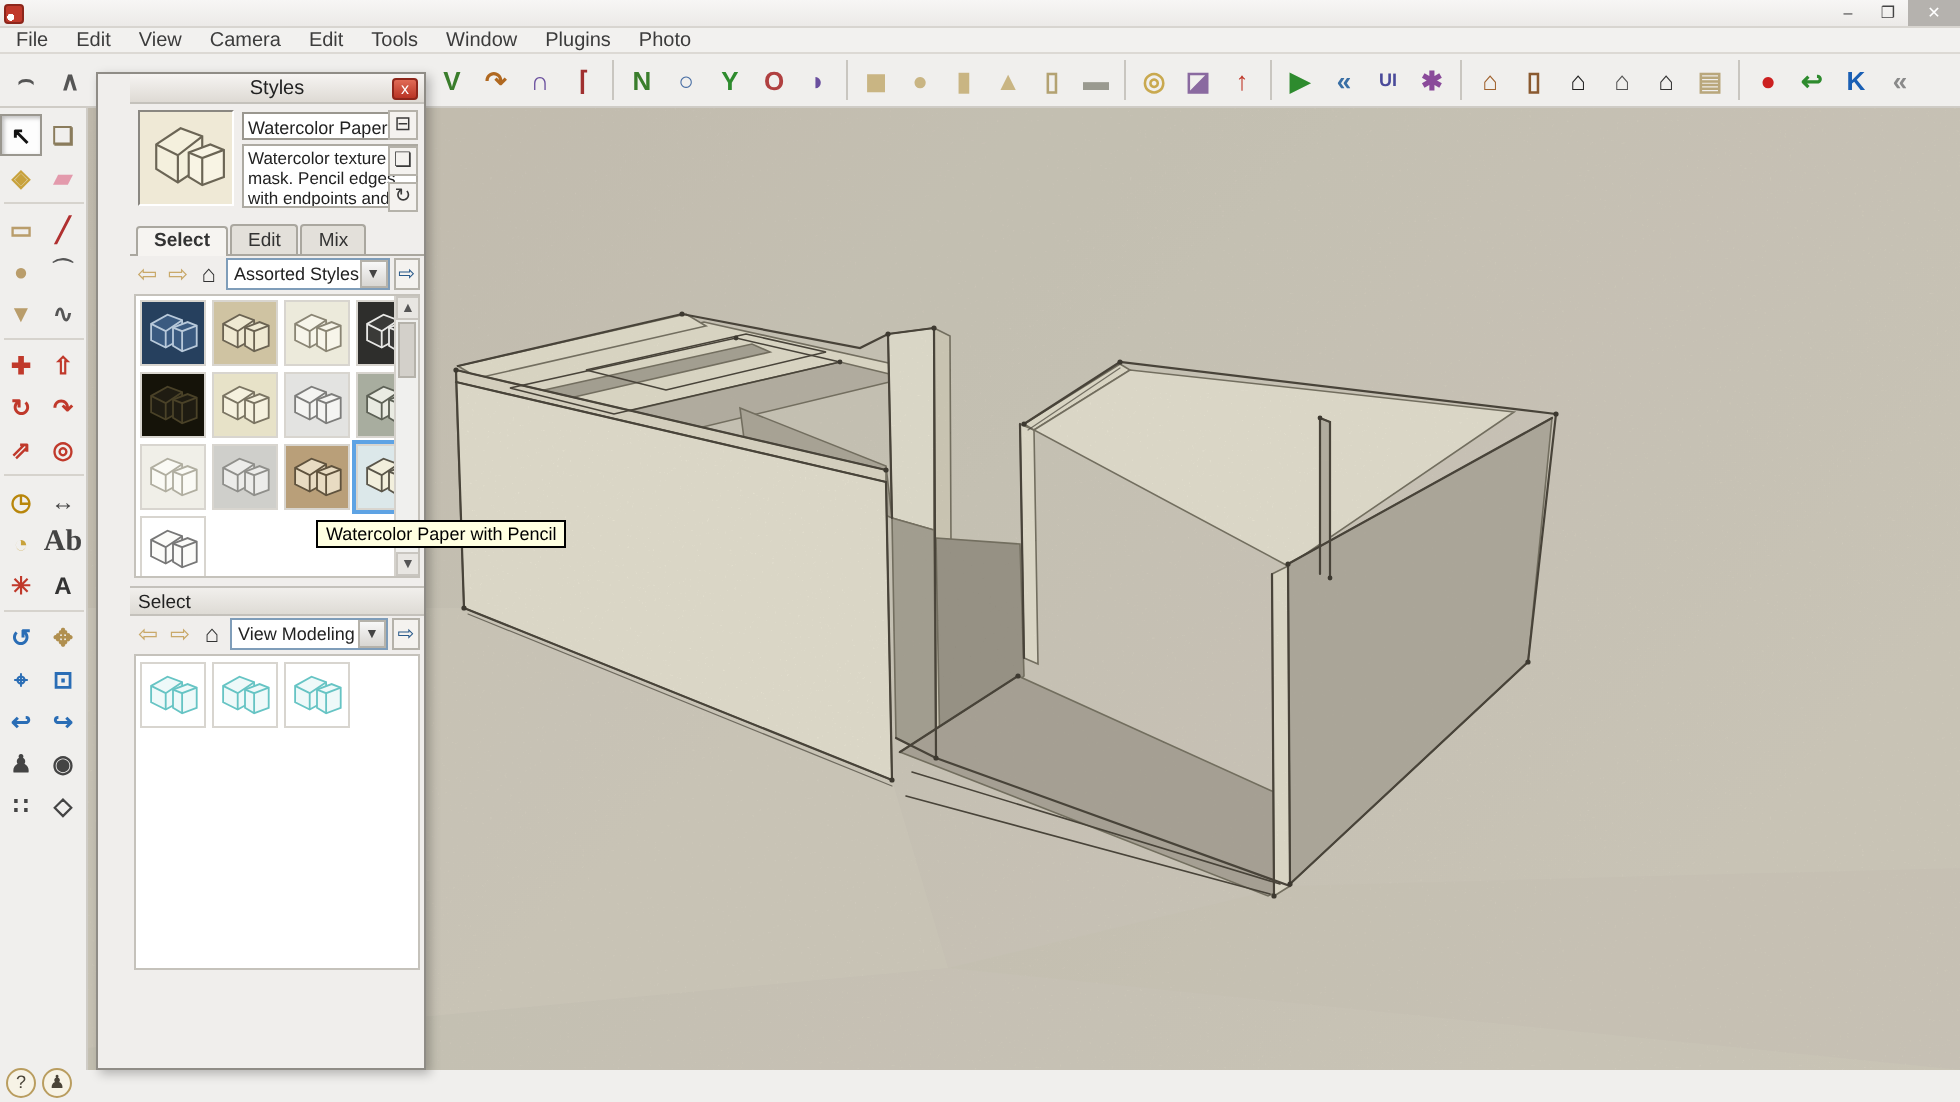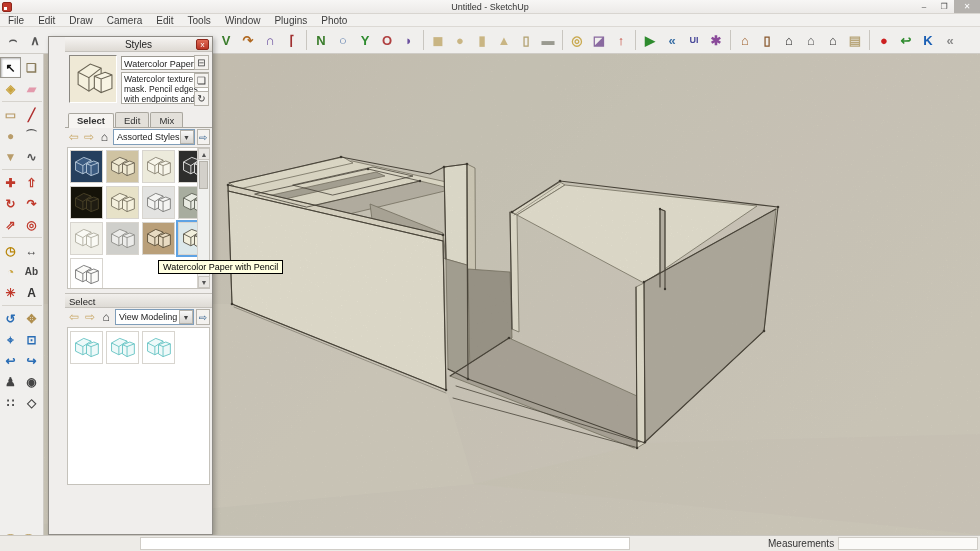--- a/index.html
+++ b/index.html
@@ -114,32 +114,31 @@
   .sb-value { position:absolute; left:838px; top:1px; width:140px; height:13px; background:#fbfaf8;
     border:1px solid #cfccc6; }
 </style>
 </head>
 <body>
 
 <div id="app">
 
   <div class="titlebar">
     <div class="tb-logo"></div>
-    <div class="tb-title">Untitled - SketchUp</div>
     <div class="tb-controls">
       <div class="tb-btn">–</div>
       <div class="tb-btn">❐</div>
       <div class="tb-btn close">✕</div>
     </div>
   </div>
 
   <div class="menubar" id="menubar">
       <div class="menu-item">File</div>
       <div class="menu-item">Edit</div>
-      <div class="menu-item">Draw</div>
+      <div class="menu-item">View</div>
       <div class="menu-item">Camera</div>
       <div class="menu-item">Edit</div>
       <div class="menu-item">Tools</div>
       <div class="menu-item">Window</div>
       <div class="menu-item">Plugins</div>
       <div class="menu-item">Photo</div>
     </div>
 
   <div class="toolbar">
     <div class="tb-left" id="toolbar-left">
@@ -205,21 +204,21 @@
         <div class="pal-cell" style="color: rgb(192, 57, 43);">✚</div>
         <div class="pal-cell" style="color: rgb(192, 57, 43);">⇧</div>
         <div class="pal-cell" style="color: rgb(192, 57, 43);">↻</div>
         <div class="pal-cell" style="color: rgb(192, 57, 43);">↷</div>
         <div class="pal-cell" style="color: rgb(192, 57, 43);">⇗</div>
         <div class="pal-cell" style="color: rgb(192, 57, 43);">◎</div>
         <div class="pal-sep"></div>
         <div class="pal-cell" style="color: rgb(184, 134, 11);">◷</div>
         <div class="pal-cell" style="color: rgb(68, 68, 68);">↔</div>
         <div class="pal-cell" style="color: rgb(200, 162, 60);">◔</div>
-        <div class="pal-cell" style="color: rgb(68, 68, 68); font-size: 10px;">Ab</div>
+        <div class="pal-cell" style="color: rgb(68, 68, 68); font-size: 15px; font-family: Liberation Serif, serif;">Ab</div>
         <div class="pal-cell" style="color: rgb(192, 57, 43);">✳</div>
         <div class="pal-cell" style="color: rgb(51, 51, 51);">A</div>
         <div class="pal-sep"></div>
         <div class="pal-cell" style="color: rgb(42, 109, 181);">↺</div>
         <div class="pal-cell" style="color: rgb(176, 143, 79);">✥</div>
         <div class="pal-cell" style="color: rgb(42, 109, 181);">⌖</div>
         <div class="pal-cell" style="color: rgb(42, 109, 181);">⊡</div>
         <div class="pal-cell" style="color: rgb(42, 109, 181);">↩</div>
         <div class="pal-cell" style="color: rgb(42, 109, 181);">↪</div>
         <div class="pal-cell" style="color: rgb(68, 68, 68);">♟</div>
@@ -485,19 +484,14 @@
             <path d="M5,12 L14,7 L22,10 L22,20 L13,25 L5,21 Z" fill="#eef9f9" stroke="#66c4c4" stroke-width="1"></path>
             <path d="M5,12 L13,16 L22,10 M13,16 L13,25" fill="none" stroke="#66c4c4" stroke-width="1"></path>
             <path d="M17,14 L25,11 L30,13 L30,24 L22,27 L17,24 Z" fill="#eef9f9" stroke="#66c4c4" stroke-width="1"></path>
             <path d="M17,14 L22,16 L30,13 M22,16 L22,27" fill="none" stroke="#66c4c4" stroke-width="1"></path>
           </svg></div>
       </div>
   </div>
 
   <div class="tooltip">Watercolor Paper with Pencil</div>
 
-  <div class="statusbar">
-    <div class="sb-msg"></div>
-    <div class="sb-label">Measurements</div>
-    <div class="sb-value"></div>
-  </div>
 
 </div>
 
 </body></html>

